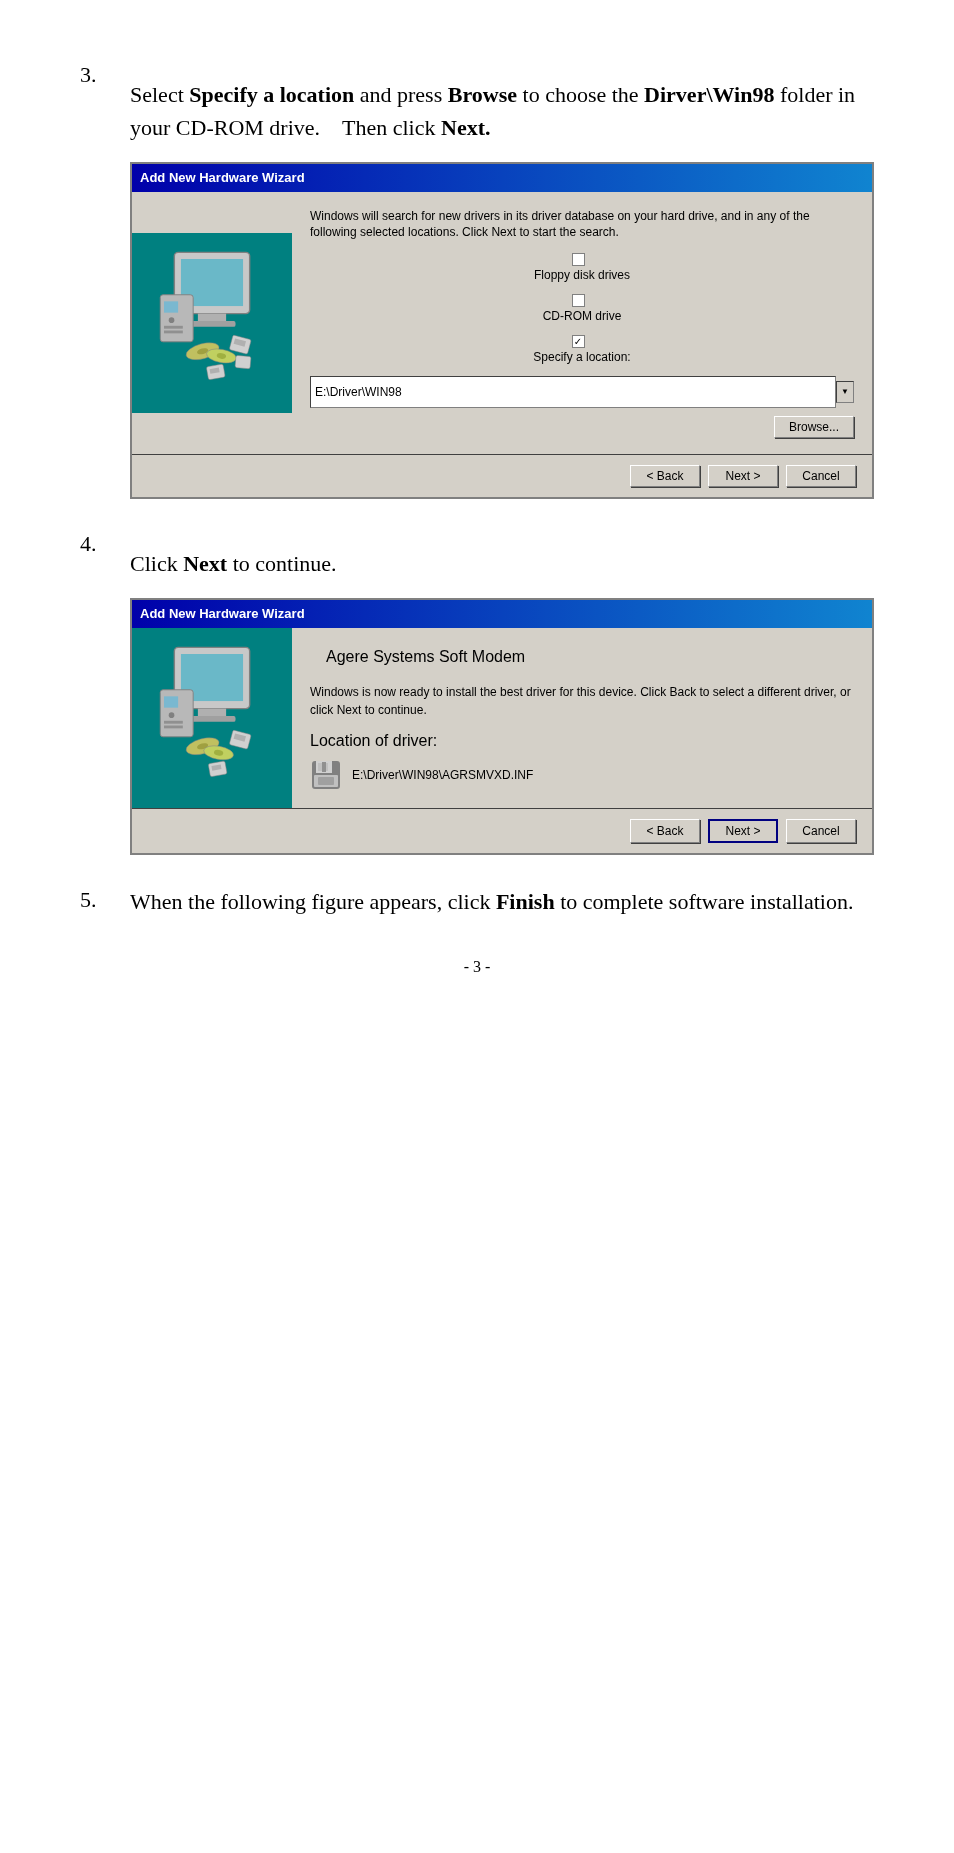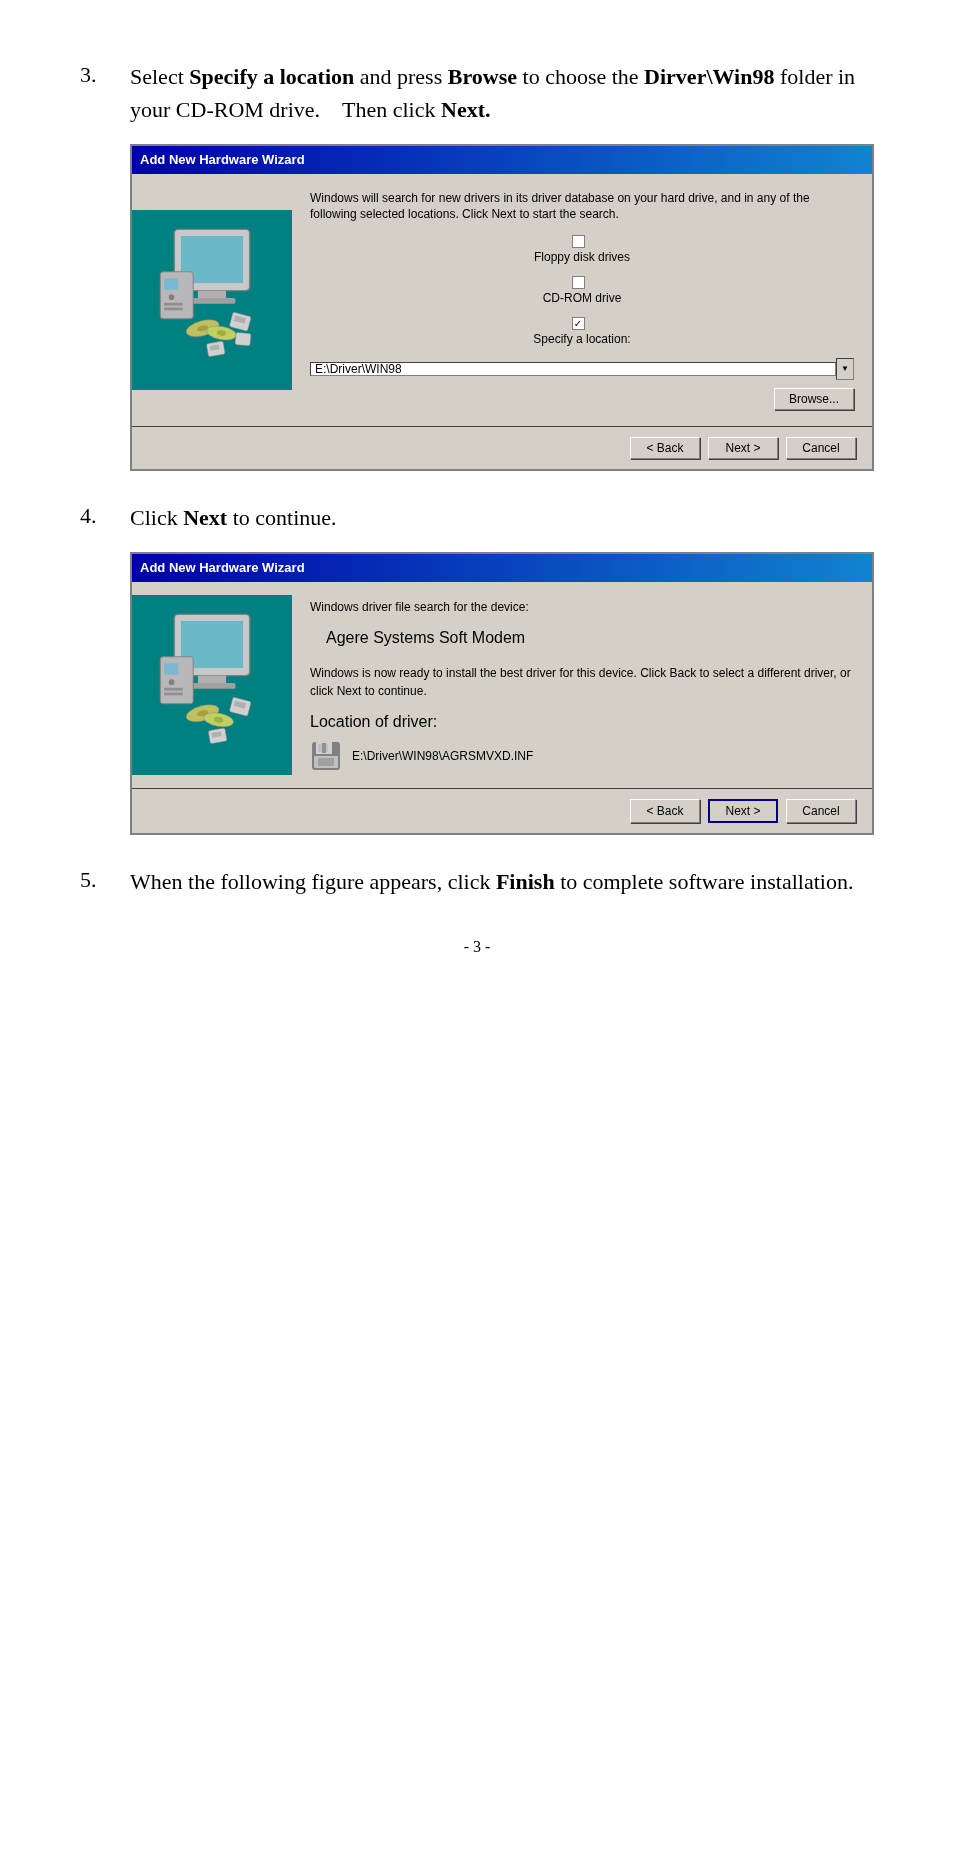--- a/index.html
+++ b/index.html
@@ -21,20 +21,21 @@
 
     .step-number {
       font-size: 22px;
       min-width: 50px;
       padding-top: 2px;
     }
 
     .step-text {
       font-size: 22px;
       line-height: 1.5;
+      margin-top: 18px;
     }
 
     .step-text strong {
       font-weight: bold;
     }
 
     .wizard-container {
       border: 2px solid #808080;
       background: #d4d0c8;
       width: 100%;
@@ -123,21 +124,21 @@
     }
 
     .win-input {
       border: 1px solid #808080;
       border-top-color: #404040;
       border-left-color: #404040;
       background: white;
       font-family: Arial, sans-serif;
       font-size: 12px;
       padding: 2px 4px;
-      height: 14px;
+      height: 32px;
       flex: 1;
     }
 
     .win-select-arrow {
       width: 18px;
       height: 22px;
       border: 1px solid #808080;
       border-top-color: #404040;
       border-left-color: #404040;
       background: #d4d0c8;
@@ -352,21 +353,20 @@
             <ellipse cx="72" cy="122" rx="16" ry="7" fill="#c0d060" stroke="#808080" stroke-width="0.5" transform="rotate(10 72 122)"></ellipse>
             <ellipse cx="72" cy="122" rx="5" ry="3" fill="#a0b040" transform="rotate(10 72 122)"></ellipse>
 
             <rect x="85" y="100" width="20" height="16" rx="2" fill="#d0d0d0" stroke="#808080" stroke-width="0.5" transform="rotate(15 95 108)"></rect>
             <rect x="88" y="103" width="12" height="6" fill="#b0b0b0" transform="rotate(15 95 108)"></rect>
             <rect x="62" y="132" width="18" height="14" rx="2" fill="#d0d0d0" stroke="#808080" stroke-width="0.5" transform="rotate(-10 71 139)"></rect>
             <rect x="65" y="135" width="10" height="5" fill="#b0b0b0" transform="rotate(-10 71 139)"></rect>
           </svg>
         </div>
         <div class="wizard-right-panel">
-          <div class="wizard-content-text">Windows driver file search for the device:</div>
           <div class="device-name">Agere Systems Soft Modem</div>
           <div class="wizard-content-text">Windows is now ready to install the best driver for this device. Click Back to select a different driver, or click Next to continue.</div>
           <div class="location-label">Location of driver:</div>
           <div class="driver-location-row">
             <svg class="floppy-icon" viewBox="0 0 32 32" xmlns="http://www.w3.org/2000/svg">
               <rect x="2" y="2" width="28" height="28" rx="3" fill="#808080"></rect>
               <rect x="6" y="2" width="16" height="12" fill="#d0d0d0"></rect>
               <rect x="8" y="4" width="10" height="8" fill="#c0c0c0"></rect>
               <rect x="4" y="16" width="24" height="12" rx="1" fill="#c0c0c0"></rect>
               <rect x="8" y="18" width="16" height="8" rx="1" fill="#a0a0a0"></rect>

